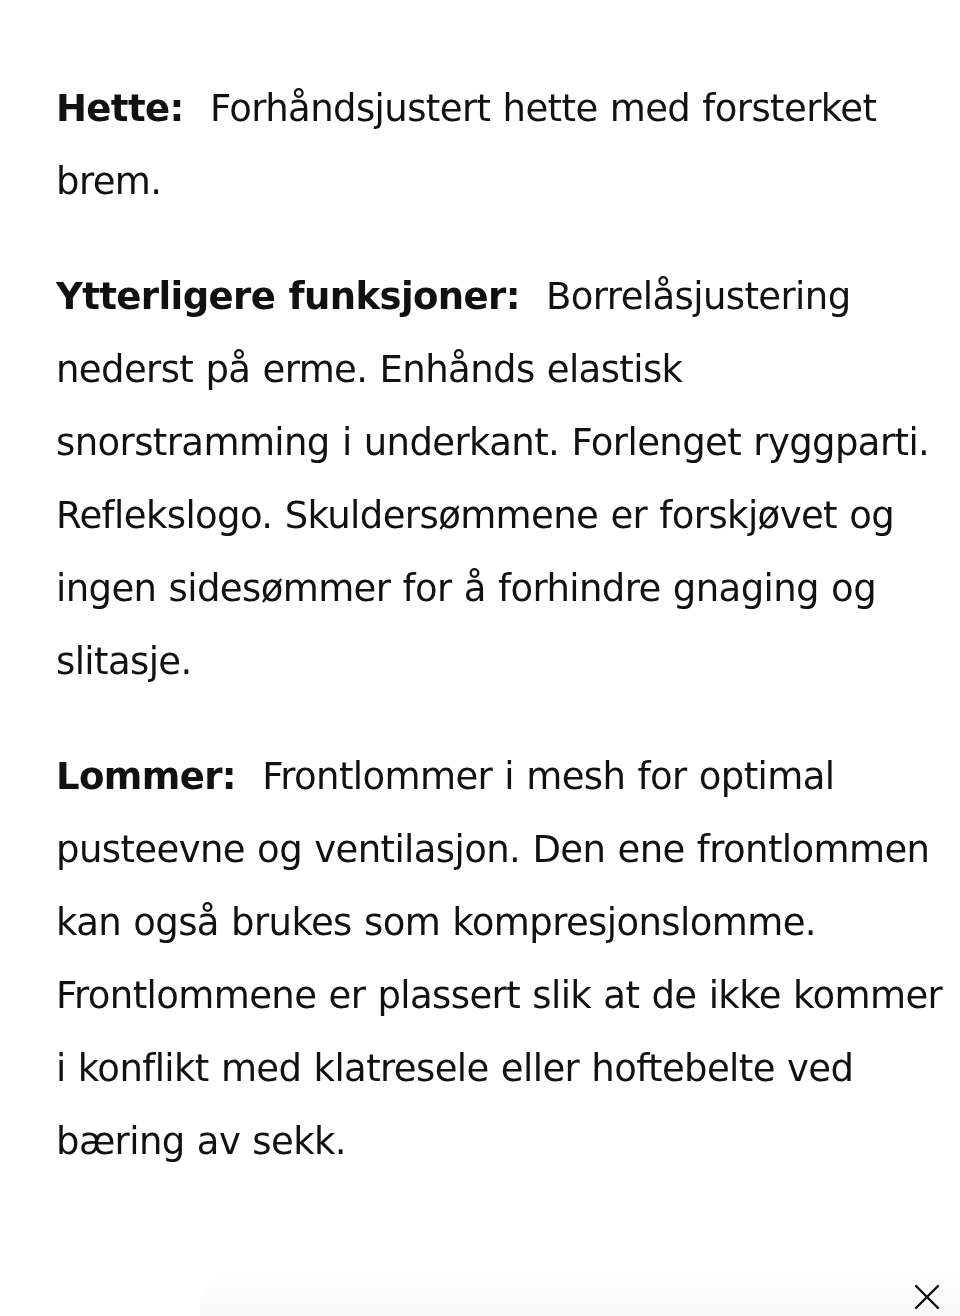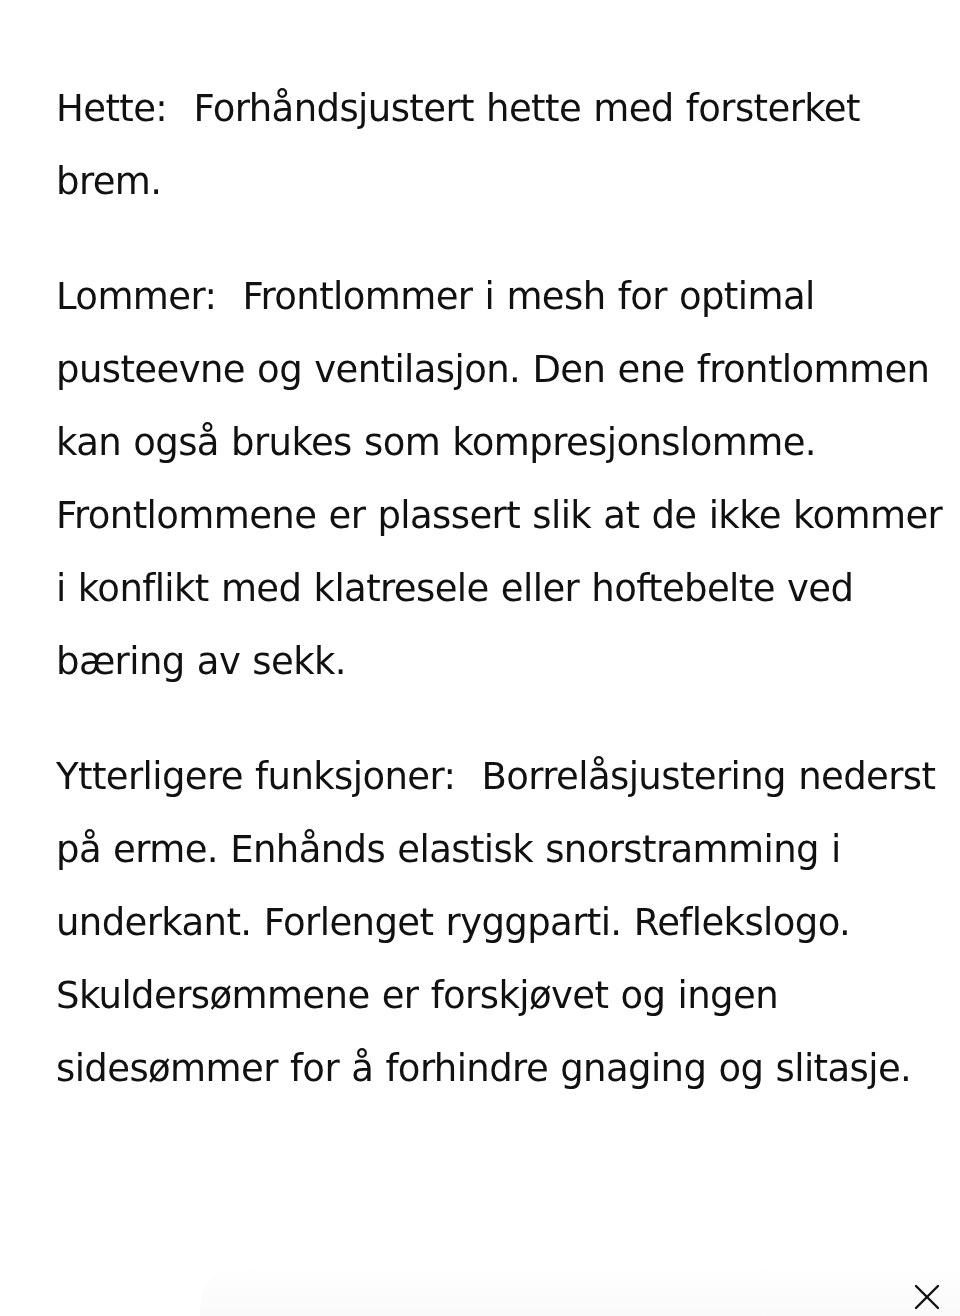--- a/index.html
+++ b/index.html
@@ -25,21 +25,21 @@
       margin: 0;
       font-size: 37px;
       line-height: 73px;
       letter-spacing: -0.6px;
       word-spacing: 1px;
     }
     .para + .para {
       margin-top: 42px;
     }
     .para .label {
-      font-weight: normal;
+      font-weight: bold;
     }
     .para .gap {
       display: inline-block;
       width: 14px;
     }
     .close-btn {
       position: absolute;
       right: 18px;
       bottom: 4px;
       width: 30px;
@@ -64,26 +64,26 @@
   </style>
 </head>
 <body>
 
 <div class="content">
   <p class="para">
     <span class="label">Hette:</span><span class="gap"></span>
     <span>Forhåndsjustert hette med forsterket brem.</span>
   </p>
   <p class="para">
+    <span class="label">Ytterligere funksjoner:</span><span class="gap"></span>
+    <span>Borrelåsjustering nederst på erme. Enhånds elastisk snorstramming i underkant. Forlenget ryggparti. Reflekslogo. Skuldersømmene er forskjøvet og ingen sidesømmer for å forhindre gnaging og slitasje.</span>
+  </p>
+  <p class="para">
     <span class="label">Lommer:</span><span class="gap"></span>
     <span>Frontlommer i mesh for optimal pusteevne og ventilasjon. Den ene frontlommen kan også brukes som kompresjonslomme. Frontlommene er plassert slik at de ikke kommer i konflikt med klatresele eller hoftebelte ved bæring av sekk.</span>
-  </p>
-  <p class="para">
-    <span class="label">Ytterligere funksjoner:</span><span class="gap"></span>
-    <span>Borrelåsjustering nederst på erme. Enhånds elastisk snorstramming i underkant. Forlenget ryggparti. Reflekslogo. Skuldersømmene er forskjøvet og ingen sidesømmer for å forhindre gnaging og slitasje.</span>
   </p>
 </div>
 
 <div class="bottom-fade"></div>
 
 <div class="close-btn" role="button" aria-label="Lukk">
   <svg viewBox="0 0 30 30">
     <line x1="4" y1="4" x2="26" y2="26" stroke="#111" stroke-width="2.4" stroke-linecap="round"></line>
     <line x1="26" y1="4" x2="4" y2="26" stroke="#111" stroke-width="2.4" stroke-linecap="round"></line>
   </svg>

